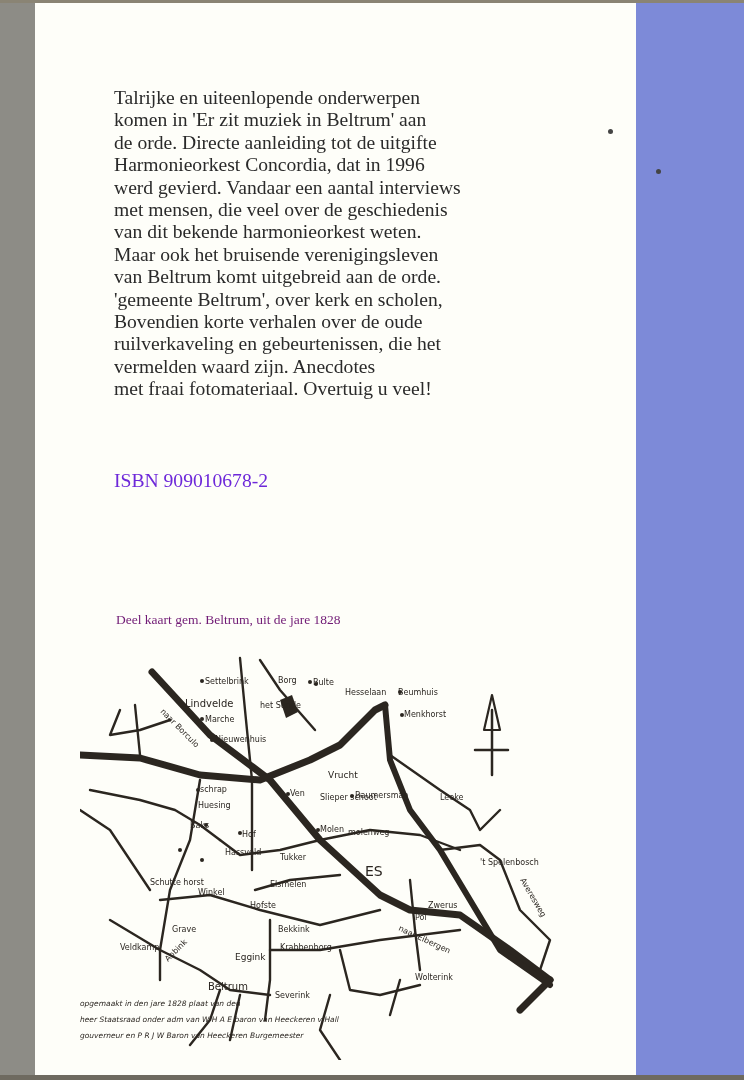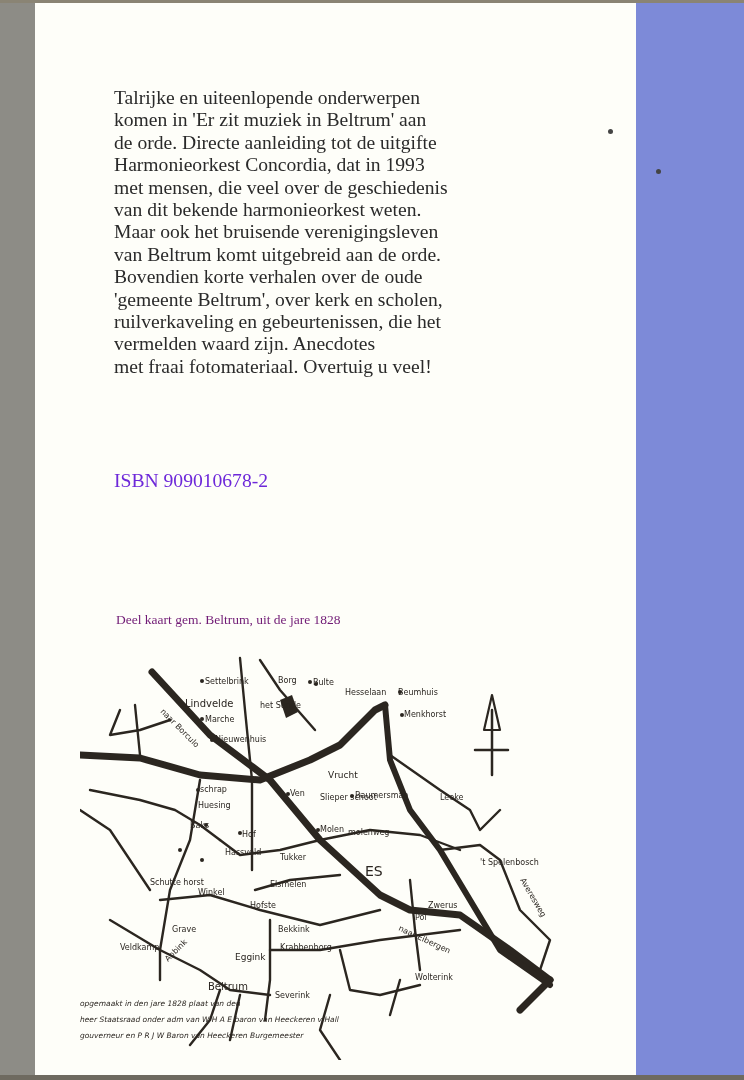--- a/index.html
+++ b/index.html
@@ -19,27 +19,28 @@
 </head>
 <body>
 
 <div class="page">
   <div class="spine"></div>
 
   <div class="blurb">
     <span>Talrijke en uiteenlopende onderwerpen</span>
     <span>komen in 'Er zit muziek in Beltrum' aan</span>
     <span>de orde. Directe aanleiding tot de uitgifte</span>
-    <span>Harmonieorkest Concordia, dat in 1993</span>
+    <span>Harmonieorkest Concordia, dat in 1996</span>
+    <span>werd gevierd. Vandaar een aantal interviews</span>
     <span>met mensen, die veel over de geschiedenis</span>
     <span>van dit bekende harmonieorkest weten.</span>
     <span>Maar ook het bruisende verenigingsleven</span>
     <span>van Beltrum komt uitgebreid aan de orde.</span>
+    <span>'gemeente Beltrum', over kerk en scholen,</span>
     <span>Bovendien korte verhalen over de oude</span>
-    <span>'gemeente Beltrum', over kerk en scholen,</span>
     <span>ruilverkaveling en gebeurtenissen, die het</span>
     <span>vermelden waard zijn. Anecdotes</span>
     <span>met fraai fotomateriaal. Overtuig u veel!</span>
   </div>
 
   <div class="isbn">ISBN 909010678-2</div>
   <div class="caption">Deel kaart gem. Beltrum, uit de jare 1828</div>
 
   <div class="dot" style="left:573px;top:126px;"></div>
   <div class="dot" style="left:621px;top:166px;"></div>

